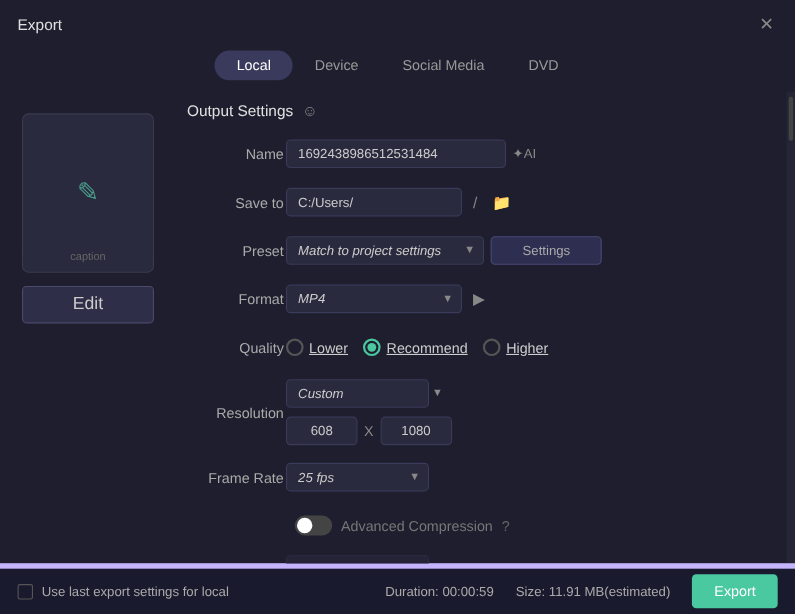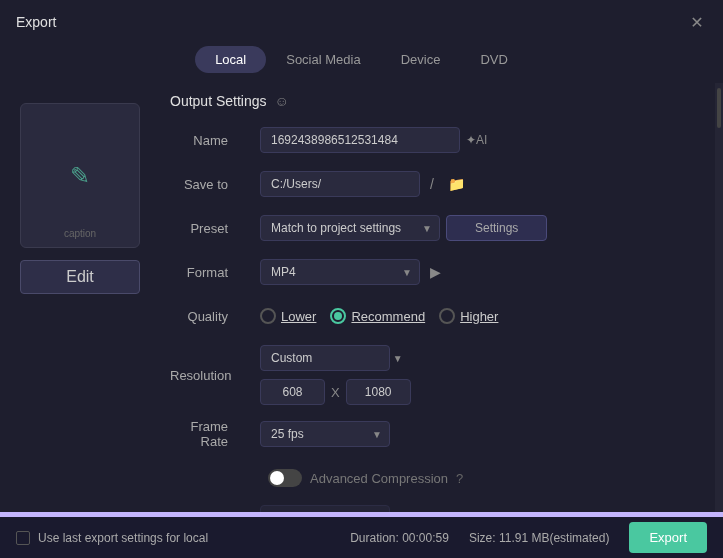--- a/index.html
+++ b/index.html
@@ -135,21 +135,21 @@
       align-items: center;
       margin-bottom: 14px;
       min-height: 30px;
     }
     .form-label {
       width: 90px;
       color: #aaa;
       font-size: 13px;
       flex-shrink: 0;
       text-align: right;
-      padding-right: 32px;
+      padding-right: 2px;
     }
     .form-content {
       flex: 1;
       display: flex;
       align-items: center;
       gap: 6px;
     }
     .text-input {
       background: #2a2a3e;
       border: 1px solid #3a3a5a;
@@ -184,20 +184,21 @@
       background: #2a2a3e;
       border: 1px solid #3a3a5a;
       border-radius: 4px;
       color: #ccc;
       padding: 5px 28px 5px 10px;
       font-size: 12px;
       appearance: none;
       -webkit-appearance: none;
       cursor: pointer;
       outline: none;
+      font-style: italic;
     }
     .select-input.wide { width: 180px; }
     .select-input.medium { width: 160px; }
     .select-input.narrow { width: 130px; }
     .select-arrow {
       position: absolute;
       right: 8px;
       top: 50%;
       transform: translateY(-50%);
       color: #888;
@@ -384,22 +385,22 @@
 
 <div class="window">
 
   <div class="title-bar">
     <span class="title-text">Export</span>
     <span class="close-btn">✕</span>
   </div>
 
   <div class="tab-bar">
     <button class="tab active">Local</button>
+    <button class="tab">Device</button>
     <button class="tab">Social Media</button>
-    <button class="tab">Device</button>
     <button class="tab">DVD</button>
   </div>
 
   <div class="content-area">
 
     <div class="left-panel">
       <div class="preview-box">
         <span class="preview-icon">✎</span>
         <span class="preview-label">caption</span>
       </div>

